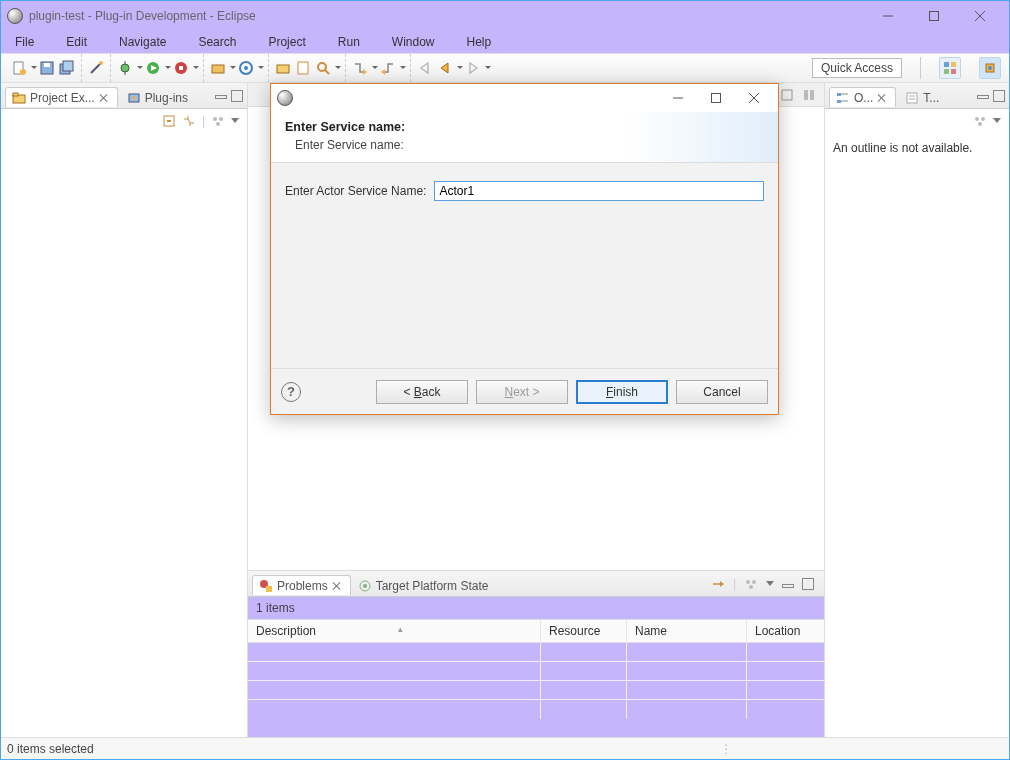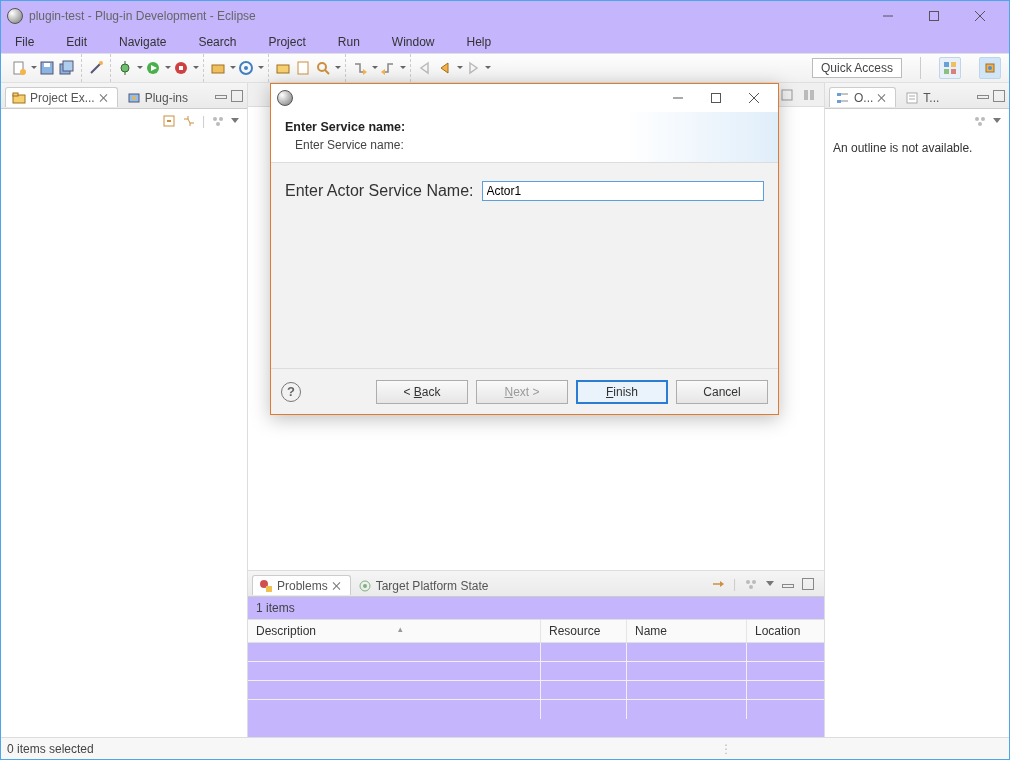--- a/index.html
+++ b/index.html
@@ -78,21 +78,21 @@
   .dlg-title{height:28px;display:flex;align-items:center;padding:0 6px;background:#fff;}
   .dlg-title .appicon{width:16px;height:16px;border-radius:50%;background:radial-gradient(circle at 30% 30%,#fff,#777);border:1px solid #555;margin-right:6px;}
   .dlg-title .sp{flex:1;}
   .dlg-winbtns{display:flex;gap:14px;padding-right:6px;}
   .dlg-winbtn{width:24px;height:20px;display:flex;align-items:center;justify-content:center;}
   .banner{background:#fff;padding:8px 14px 10px 14px;border-bottom:1px solid #ddd;background:linear-gradient(90deg,#fff 70%,#e0eefa);}
   .banner-title{font-weight:bold;font-size:12.5px;margin-bottom:4px;color:#222;}
   .banner-sub{font-size:12px;color:#444;padding-left:10px;}
   .dlg-body{flex:1;padding:18px 14px;background:#f2f2f2;}
   .formrow{display:flex;align-items:center;gap:8px;}
-  .formrow label{font-size:16px;color:#333;}
+  .formrow label{font-size:12px;color:#333;}
   .formrow input{flex:1;border:1px solid #5aa0e0;padding:2px 4px;font-size:12px;height:20px;}
   .dlg-buttons{height:46px;border-top:1px solid #ddd;display:flex;align-items:center;padding:0 10px;gap:8px;background:#f2f2f2;}
   .helpico{width:20px;height:20px;border:1.5px solid #777;border-radius:50%;display:flex;align-items:center;justify-content:center;color:#666;font-weight:bold;font-size:13px;margin-right:auto;}
   .dbtn{width:92px;height:24px;border:1px solid #adadad;background:linear-gradient(#fafafa,#e6e6e6);font-size:12px;color:#333;display:flex;align-items:center;justify-content:center;}
   .dbtn.disabled{color:#9a9a9a;}
   .dbtn.primary{border:2px solid #2b7cd3;background:#eaf3fb;}
   .dbtn u{text-decoration:underline;}
   
   svg{display:block;}
 </style>

